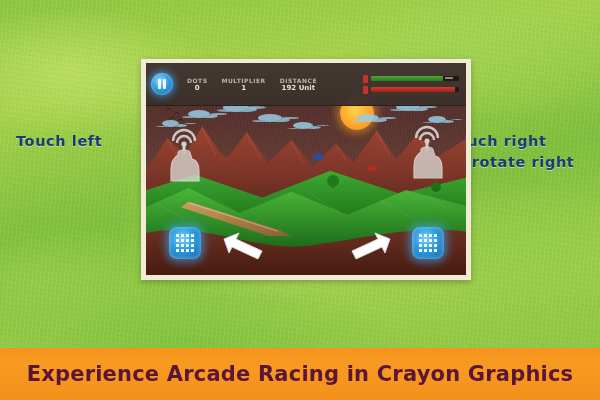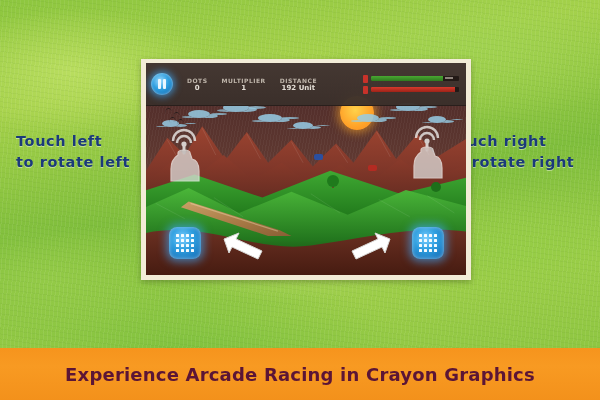--- a/index.html
+++ b/index.html
@@ -284,37 +284,36 @@
     position: absolute;
     left: 0; right: 0; bottom: 0;
     height: 52px;
     background: linear-gradient(180deg,#f6941d 0%, #f89a22 35%, #f3911b 100%);
     display: flex;
     align-items: center;
     justify-content: center;
   }
   #banner-text {
     font-family: "DejaVu Sans", sans-serif;
-    font-size: 18px;
+    font-size: 21px;
     font-weight: 700;
     color: #5b1536;
     letter-spacing: .2px;
     white-space: nowrap;
   }
 </style>
 </head>
 <body>
 
 <div id="stage">
 
   <div class="backdrop"></div>
 
   <div class="side-text" id="left-text">
     <div>Touch left</div>
-    <div>to rotate left</div>
   </div>
 
   <div class="side-text" id="right-text">
     <div>Touch right</div>
     <div>to rotate right</div>
   </div>
 
   <div id="game-frame">
     <div id="game-screen">
 

